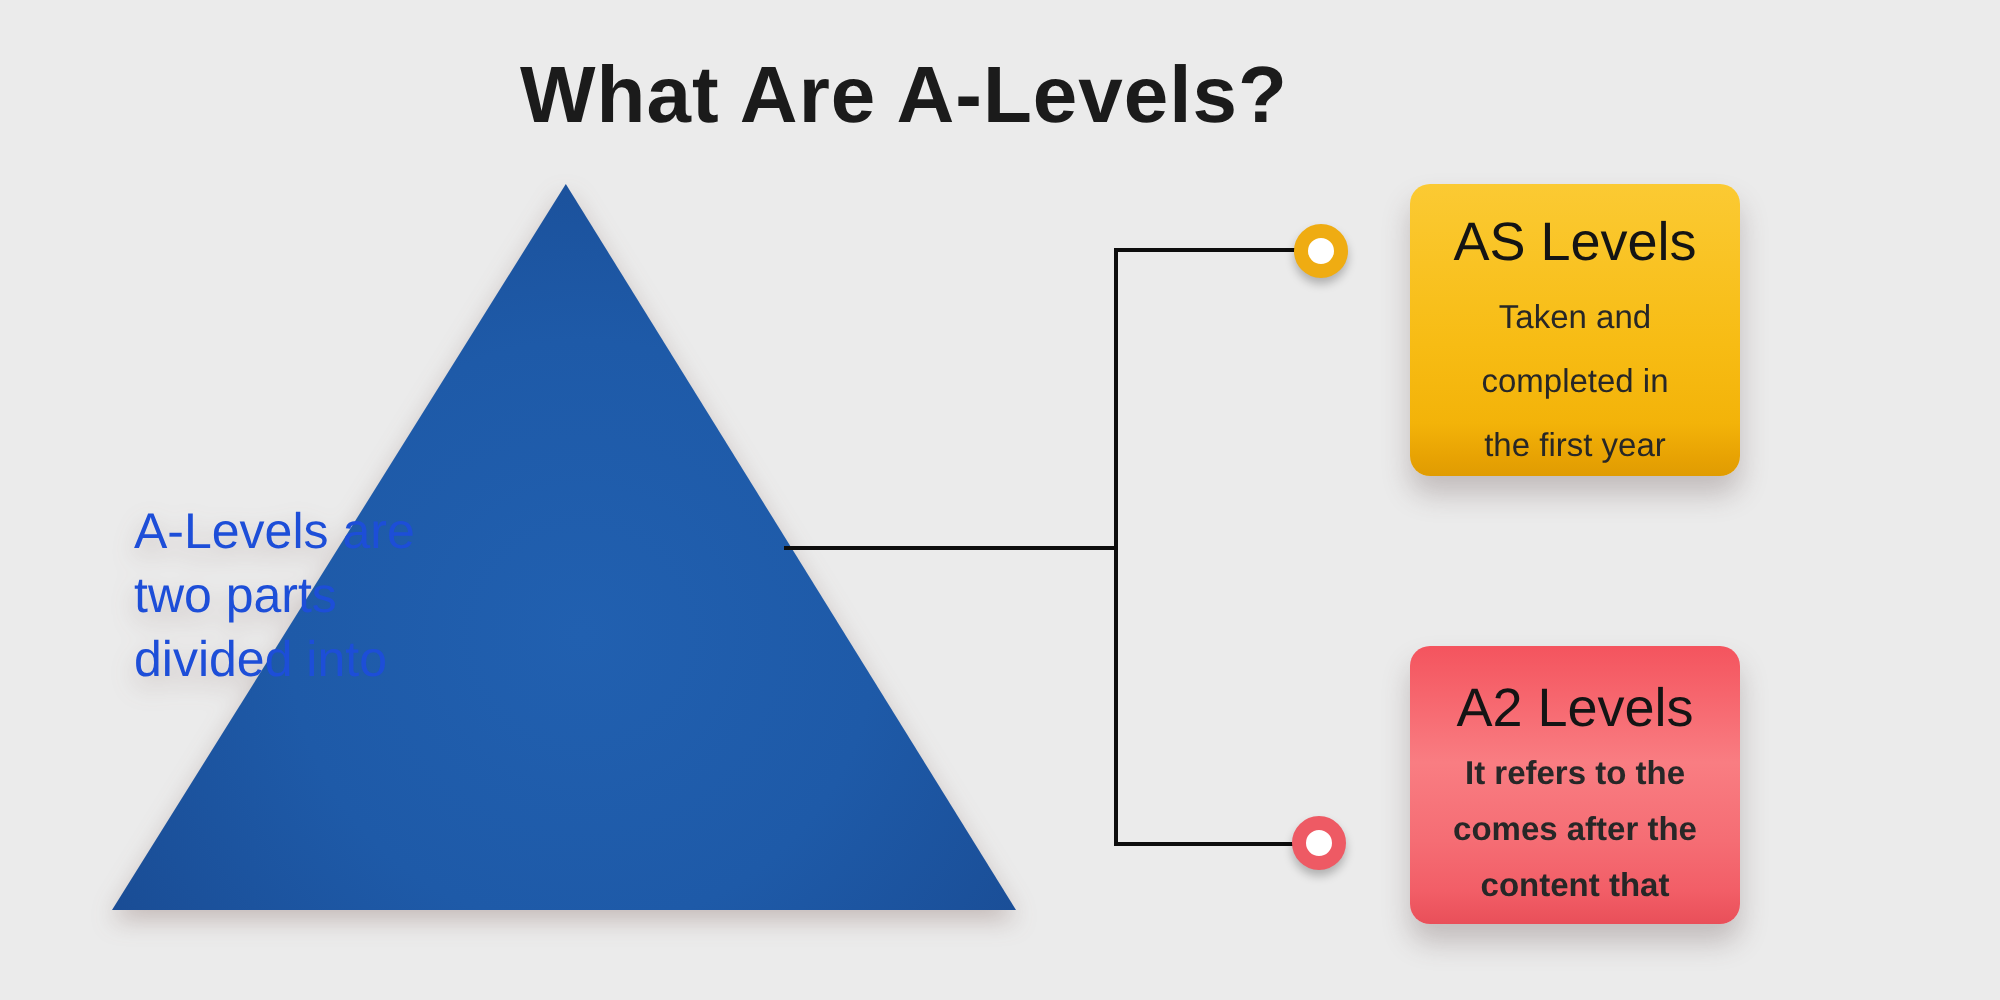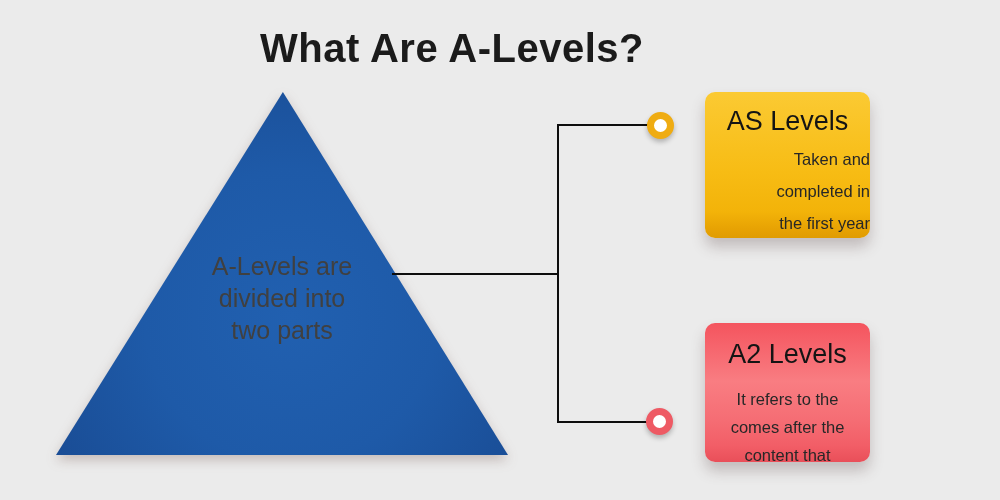--- a/index.html
+++ b/index.html
@@ -17,22 +17,22 @@
   .triangle{
     position:absolute;left:56px;top:92px;width:452px;height:363px;
     filter:drop-shadow(0 5px 6px rgba(110,75,70,0.30));
   }
   .triangle-shape{
     position:absolute;inset:0;
     background:radial-gradient(circle at 52% 62%, #2160b0 0%, #1e5aa8 45%, #1a4e97 80%, #17458d 100%);
     clip-path:polygon(50.2% 0%, 100% 100%, 0% 100%);
   }
   .triangle-text{
-    position:absolute;left:0;top:158px;width:100%;
-    text-align:center;color:#404040;font-size:25px;line-height:32px;
+    position:absolute;left:11px;top:158px;width:100%;
+    text-align:left;color:#1d4ed8;font-size:25px;line-height:32px;
   }
   
   .line{position:absolute;background:#0d0d0d;}
   .line-mid{left:392px;top:273px;width:166px;height:2px;}
   .line-vert{left:557px;top:124px;width:2px;height:299px;}
   .line-top{left:558px;top:124px;width:92px;height:2px;}
   .line-bot{left:558px;top:421px;width:92px;height:2px;}
   
   .ring{
     position:absolute;width:13px;height:13px;border-radius:50%;
@@ -52,36 +52,36 @@
     background:linear-gradient(180deg,#fbca33 0%,#f7bc14 55%,#f3b309 82%,#e7a203 94%,#e09c02 100%);
   }
   .card-a2{
     top:323px;height:139px;
     background:linear-gradient(180deg,#f4545e 0%,#f97d82 42%,#f56d74 70%,#f25e67 88%,#e94f59 100%);
   }
   .card-title{font-size:27px;font-weight:400;color:#141414;}
   .card-as .card-title{margin-top:14px;}
   .card-a2 .card-title{margin-top:16px;}
   .card-body{font-size:16.5px;color:#272727;}
-  .card-as .card-body{margin-top:6px;line-height:32px;text-align:right;}
-  .card-a2 .card-body{margin-top:15px;line-height:28px;}
+  .card-as .card-body{margin-top:6px;line-height:32px;}
+  .card-a2 .card-body{margin-top:3px;line-height:28px;font-weight:bold;}
 </style>
 </head>
 <body>
 
 <div class="stage">
 
   <div class="title">What Are A-Levels?</div>
 
   <div class="triangle">
     <div class="triangle-shape"></div>
     <div class="triangle-text">
       <div>A-Levels are</div>
+      <div>two parts</div>
       <div>divided into</div>
-      <div>two parts</div>
     </div>
   </div>
 
   <div class="line line-mid"></div>
   <div class="line line-vert"></div>
   <div class="line line-top"></div>
   <div class="line line-bot"></div>
 
   <div class="ring ring-as"></div>
   <div class="ring ring-a2"></div>

